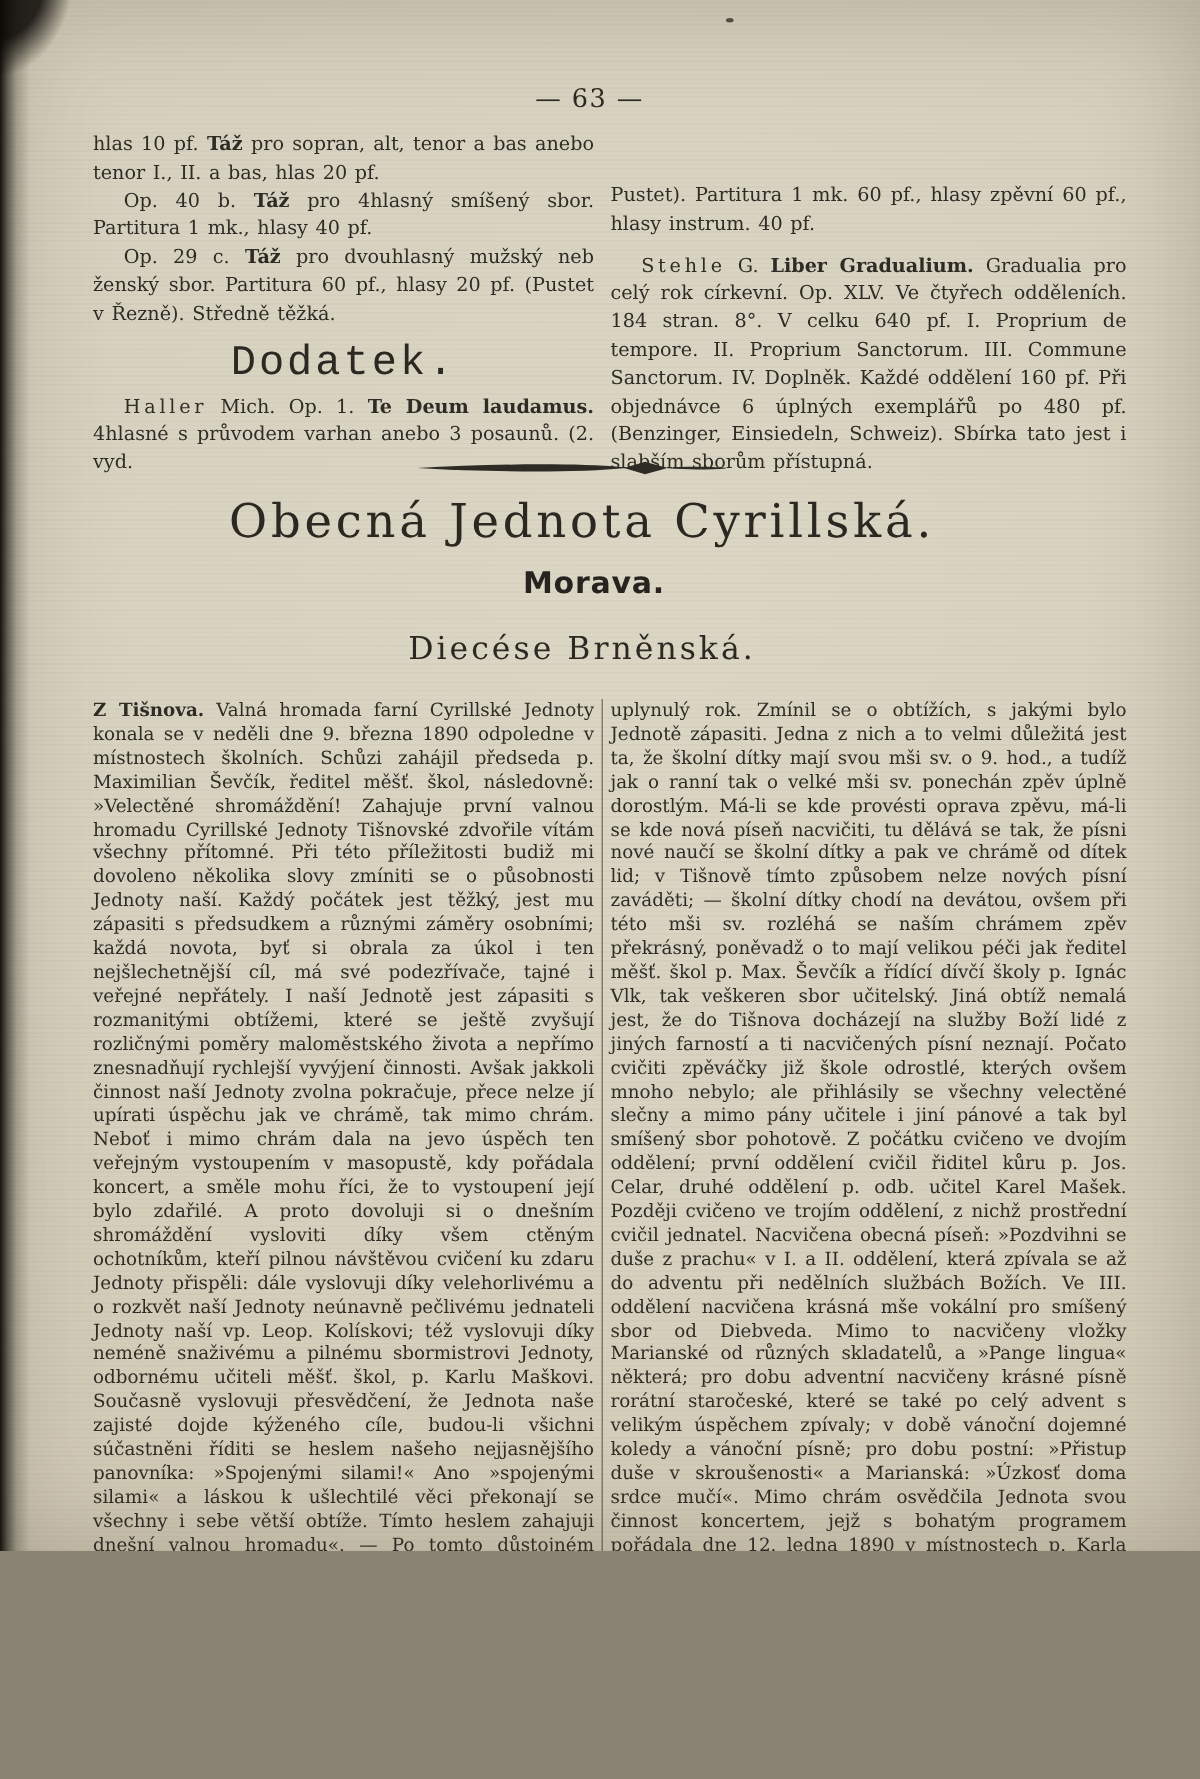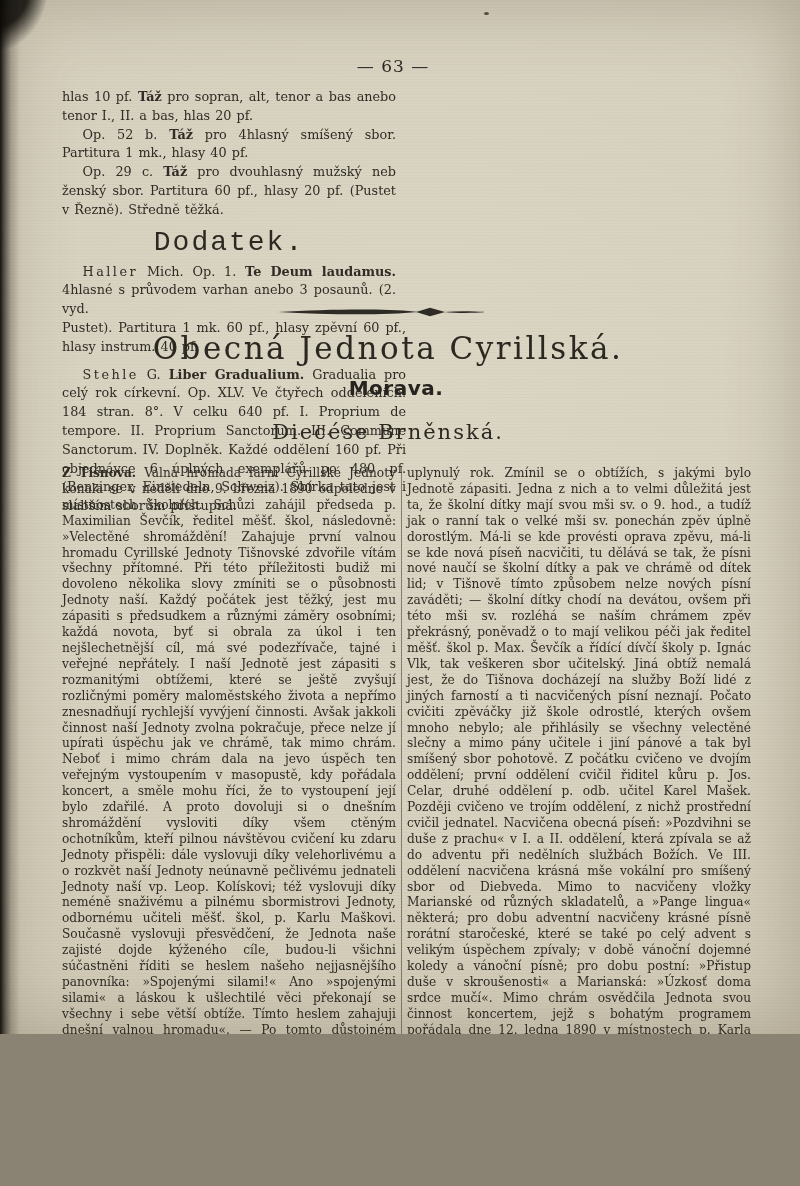--- a/index.html
+++ b/index.html
@@ -18,21 +18,21 @@
     background:linear-gradient(90deg, rgba(14,11,7,.95) 0px, rgba(14,11,7,.55) 5px,
       rgba(14,11,7,.20) 11px, rgba(14,11,7,0) 20px);}
   .corner-tl{position:absolute;left:-16px;top:-22px;width:58px;height:78px;transform:rotate(16deg);
     background:radial-gradient(ellipse at 25% 25%, rgba(10,8,5,.85) 0 38%, rgba(10,8,5,0) 70%);}
   .speck{position:absolute;left:484px;top:12px;width:5px;height:3px;border-radius:50%;
     background:rgba(42,37,28,.75);}
 
   .page-number{position:absolute;top:56px;left:0;right:14px;text-align:center;
     font-size:17px;letter-spacing:1px;color:#2c2922;}
 
-  .top-section{position:absolute;top:88px;left:62px;width:690px;display:flex;align-items:flex-start;flex-direction:column;}
+  .top-section{position:absolute;top:88px;left:62px;width:690px;display:flex;align-items:flex-end;}
   .body-section{position:absolute;top:466px;left:62px;width:690px;display:flex;align-items:stretch;}
   .col-l{width:334px;}
   .col-r{width:344px;}
   .vrule{width:1px;background:rgba(58,52,42,.55);margin:0 5px;}
 
   .top-section .para{margin:0;font-size:12.8px;line-height:18.8px;text-align:justify;}
   .body-section .para{margin:0;font-size:12.2px;line-height:15.9px;text-align:justify;}
   .para{hyphens:none;word-spacing:1px;}
   .ind{text-indent:1.6em;}
   .gap{margin-top:9px !important;}
@@ -59,21 +59,21 @@
 <div class="page">
   <div class="binding"></div>
   <div class="corner-tl"></div>
   <div class="speck"></div>
 
   <div class="page-number">— 63 —</div>
 
   <div class="top-section">
     <div class="col-l">
       <p class="para"><span>hlas 10 pf. </span><span class="b">Táž</span><span> pro sopran, alt, tenor a bas anebo tenor I., II. a bas, hlas 20 pf.</span></p>
-      <p class="para ind"><span>Op. 52 b. </span><span class="b">Táž</span><span> pro 4hlasný smíšený sbor. Partitura 1 mk., hlasy 40 pf.</span></p>
+      <p class="para ind"><span>Op. 40 b. </span><span class="b">Táž</span><span> pro 4hlasný smíšený sbor. Partitura 1 mk., hlasy 40 pf.</span></p>
       <p class="para ind"><span>Op. 29 c. </span><span class="b">Táž</span><span> pro dvouhlasný mužský neb ženský sbor. Partitura 60 pf., hlasy 20 pf. (Pustet v Řezně). Středně těžká.</span></p>
       <h3 class="dodatek">Dodatek.</h3>
       <p class="para ind"><span class="sp">Haller</span><span> Mich. Op. 1. </span><span class="b">Te Deum laudamus.</span><span> 4hlasné s průvodem varhan anebo 3 posaunů. (2. vyd.</span></p>
     </div>
     <div class="vrule"></div>
     <div class="col-r">
       <p class="para"><span>Pustet). Partitura 1 mk. 60 pf., hlasy zpěvní 60 pf., hlasy instrum. 40 pf.</span></p>
       <p class="para ind gap"><span class="sp">Stehle</span><span> G. </span><span class="b">Liber Gradualium.</span><span> Gradualia pro celý rok církevní. Op. XLV. Ve čtyřech odděleních. 184 stran. 8°. V celku 640 pf. I. Proprium de tempore. II. Proprium Sanctorum. III. Commune Sanctorum. IV. Doplněk. Každé oddělení 160 pf. Při objednávce 6 úplných exemplářů po 480 pf. (Benzinger, Einsiedeln, Schweiz). Sbírka tato jest i slabším sborům přístupná.</span></p>
     </div>
   </div>

